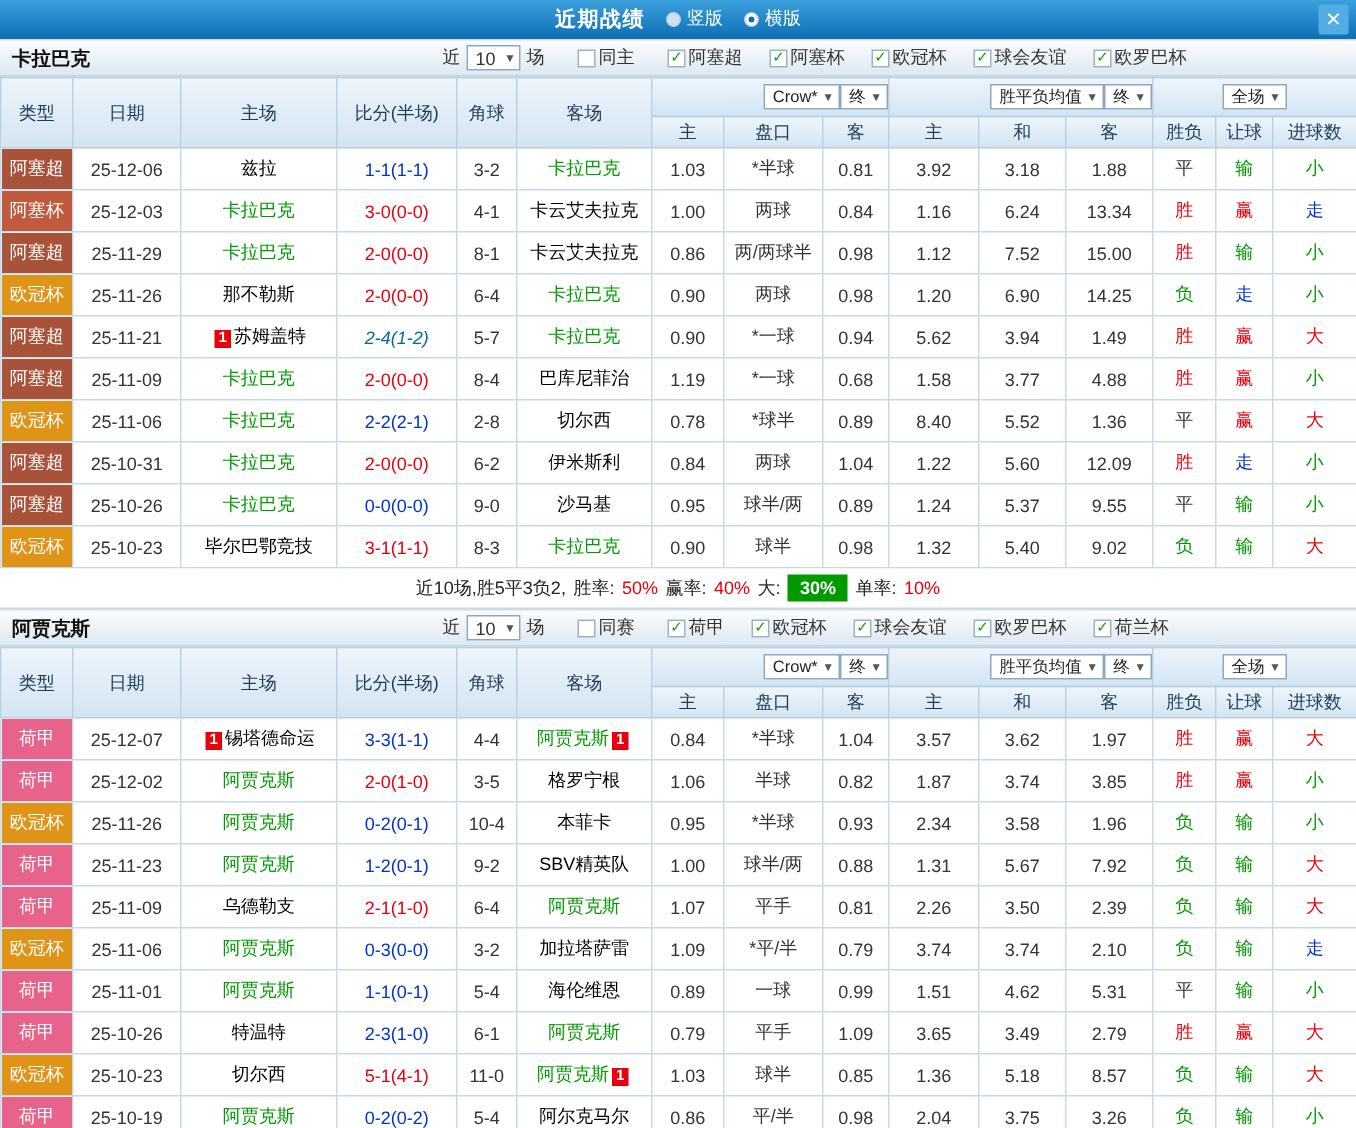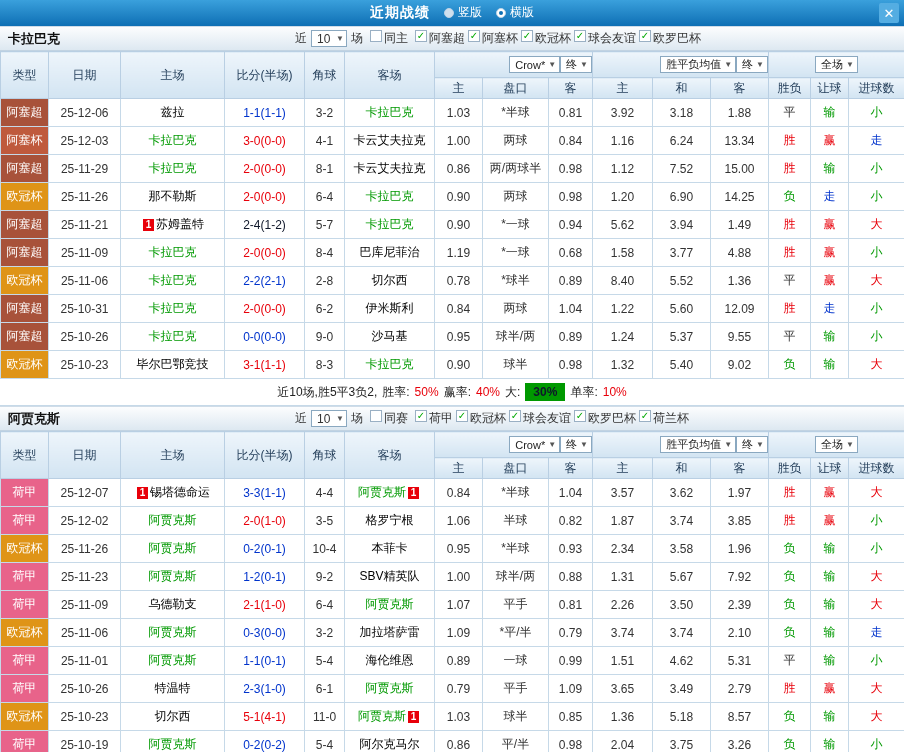--- a/index.html
+++ b/index.html
@@ -13,37 +13,37 @@
   .rdot{width:10px;height:10px;border-radius:50%;background:#cfe0ee;border:1px solid #bdd3e6;display:inline-block;position:relative;}
   .rdot.sel{background:#fff;}
   .rdot.sel::after{content:"";position:absolute;left:2px;top:2px;width:4px;height:4px;border-radius:50%;background:#0e6fb4;}
   .close-btn{position:absolute;right:5px;top:3px;width:20px;height:20px;background:#54ade2;border-radius:2px;color:#fff;font-size:13px;font-weight:bold;display:flex;align-items:center;justify-content:center;cursor:pointer;}
   
   .sec-head{height:25px;background:linear-gradient(#fcfdfe,#dde8f1);border-top:1px solid #cfdce8;border-bottom:1px solid #c2d3e2;display:flex;align-items:center;padding:0 8px;position:relative;}
   .sec-title{font-weight:bold;font-size:13px;color:#111;}
   .sec-filters{position:absolute;left:295px;display:flex;align-items:center;gap:4px;color:#333;white-space:nowrap;}
   .count-box{border:1px solid #8aa8c0;background:#fff;height:17px;min-width:36px;display:inline-flex;align-items:center;justify-content:space-between;padding:0 2px 0 5px;cursor:pointer;}
   .arr{font-size:8px;color:#555;margin-left:3px;}
-  .cb-item{display:inline-flex;gap:2px;cursor:pointer;margin-left:3px;}
+  .cb-item{display:inline-flex;align-items:center;gap:2px;cursor:pointer;margin-left:18px;}
   .cb{width:12px;height:12px;border:1px solid #9ab0c4;background:#fff;display:inline-flex;align-items:center;justify-content:center;font-size:10px;line-height:1;color:#0a0;font-weight:bold;}
   
   table.grid{width:904px;border-collapse:collapse;table-layout:fixed;}
   .grid th{background:linear-gradient(#eef5fb,#d2e4f2);border:1px solid #b9cfe3;font-weight:normal;color:#1f3a56;padding:0;font-size:12px;}
   .grid thead tr.r1 th{height:26px;}
   .grid thead tr.r2 th{height:21px;}
   .dd-wrap{display:flex;justify-content:flex-end;align-items:center;}
   .dd-wrap.single{justify-content:center;}
   .dd{display:inline-flex;align-items:center;border:1px solid #8aa8c0;background:#fff;height:17px;padding:0 3px 0 5px;font-size:11px;color:#222;cursor:pointer;white-space:nowrap;}
   .grid td{border:1px solid #c6d9e8;text-align:center;height:28px;padding:0;white-space:nowrap;overflow:hidden;color:#333;font-size:12px;}
   td.type-cell{color:#fff;}
   .badge{display:inline-block;background:#e8000a;color:#fff;font-size:10px;font-weight:bold;width:11px;height:12px;line-height:12px;text-align:center;margin:0 2px;}
   
   .summary{height:27px;border-bottom:1px solid #c6d9e8;display:flex;align-items:center;justify-content:center;gap:5px;font-size:12px;color:#222;background:#fff;}
   .c-red{color:#e8000a;}
-  .big-badge{background:#009900;color:#0f172a;padding:2px 8px;font-weight:bold;}
+  .big-badge{background:#009900;color:#ffffff;padding:2px 8px;font-weight:bold;}
 </style>
 </head>
 <body>
 
 <div class="topbar">
   <div class="topbar-center">
     <span class="topbar-title">近期战绩</span>
     <label class="radio">
       <span class="rdot"></span>
         <span class="rlabel">竖版</span>
@@ -231,21 +231,21 @@
           <td>6.90</td>
           <td>14.25</td>
           <td style="color: rgb(0, 153, 0);">负</td>
           <td style="color: rgb(0, 51, 204);">走</td>
           <td style="color: rgb(0, 153, 0);">小</td>
         </tr>
         <tr>
           <td class="type-cell" style="background: rgb(168, 82, 58);">阿塞超</td>
           <td>25-11-21</td>
           <td style="color: rgb(0, 0, 0);"><span class="badge">1</span>苏姆盖特</td>
-          <td style="color: #0f172a;">2-4(1-2)</td>
+          <td style="color: #0369a1; font-style: italic;">2-4(1-2)</td>
           <td>5-7</td>
           <td style="color: rgb(0, 153, 0);">卡拉巴克</td>
           <td>0.90</td>
           <td>*一球</td>
           <td>0.94</td>
           <td>5.62</td>
           <td>3.94</td>
           <td>1.49</td>
           <td style="color: rgb(232, 0, 10);">胜</td>
           <td style="color: rgb(232, 0, 10);">赢</td>

